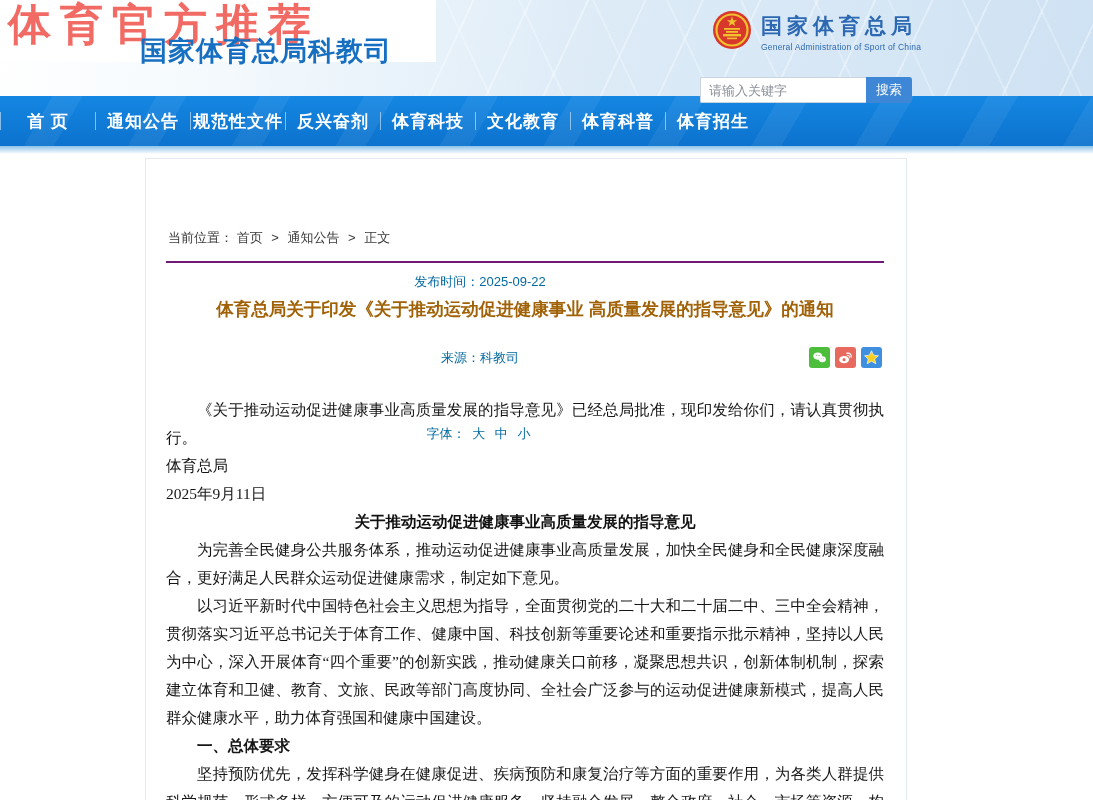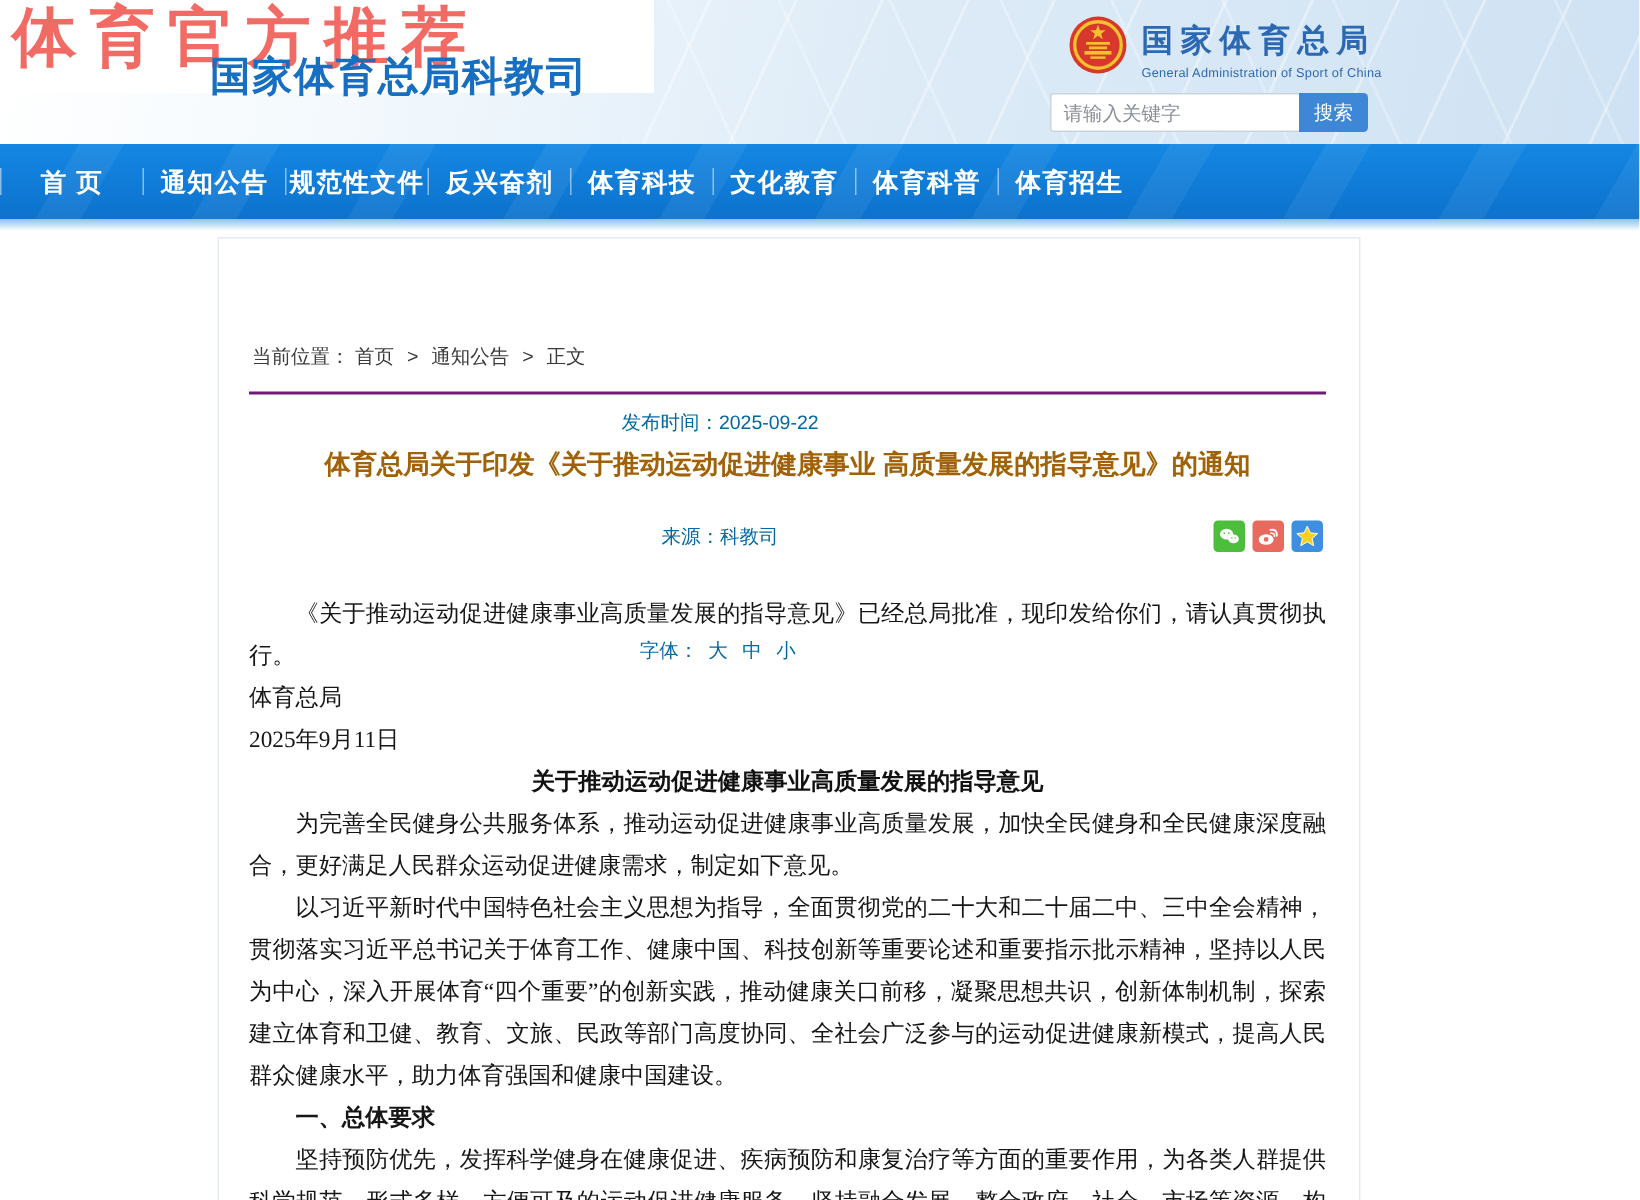--- a/index.html
+++ b/index.html
@@ -20,21 +20,21 @@
     opacity:.7; }
   .watermark { position:absolute; left:0; top:0; width:436px; height:62px; background:#fff; z-index:5; }
   .watermark span { position:absolute; left:8px; top:-4px;
     font-family:"Liberation Serif","DejaVu Serif",serif;
     font-size:43px; font-weight:700; letter-spacing:9px; color:rgba(239,86,78,.88); white-space:nowrap; }
   .site-title { position:absolute; left:140px; top:33px; z-index:6;
     font-size:27px; font-weight:700; color:#176fc1; letter-spacing:1px; }
   .logo { position:absolute; left:712px; top:10px; display:flex; align-items:center; gap:9px; z-index:4; cursor:pointer; }
   .logo .names .cn { font-size:21px; font-weight:700; color:#2d69b3; letter-spacing:5px; }
   .logo .names .en { font-size:8.5px; color:#2d69b3; margin-top:2px; letter-spacing:.2px; }
-  .search { position:absolute; left:700px; top:62px; display:flex; z-index:4;justify-content:center; }
+  .search { position:absolute; left:700px; top:77px; display:flex; z-index:4;justify-content:center; }
   .search input { width:166px; height:26px; border:1px solid #c9d4de; border-right:none;
     padding:0 8px; font-size:13px; color:#333; border-radius:2px 0 0 2px; outline:none; background:#fff; }
   .search input::placeholder { color:#8a9099; }
   .search button { width:46px; height:26px; background:#3e86d6; color:#fff; border:none;
     font-size:13px; border-radius:0 3px 3px 0; cursor:pointer; }
 
   
   .nav { position:relative; height:50px; background:linear-gradient(180deg,#1487e3,#0c72cd); }
   .nav .streaks { position:absolute; inset:0;
     background:repeating-linear-gradient(-60deg, rgba(255,255,255,.06) 0 26px, rgba(255,255,255,0) 26px 90px); }

